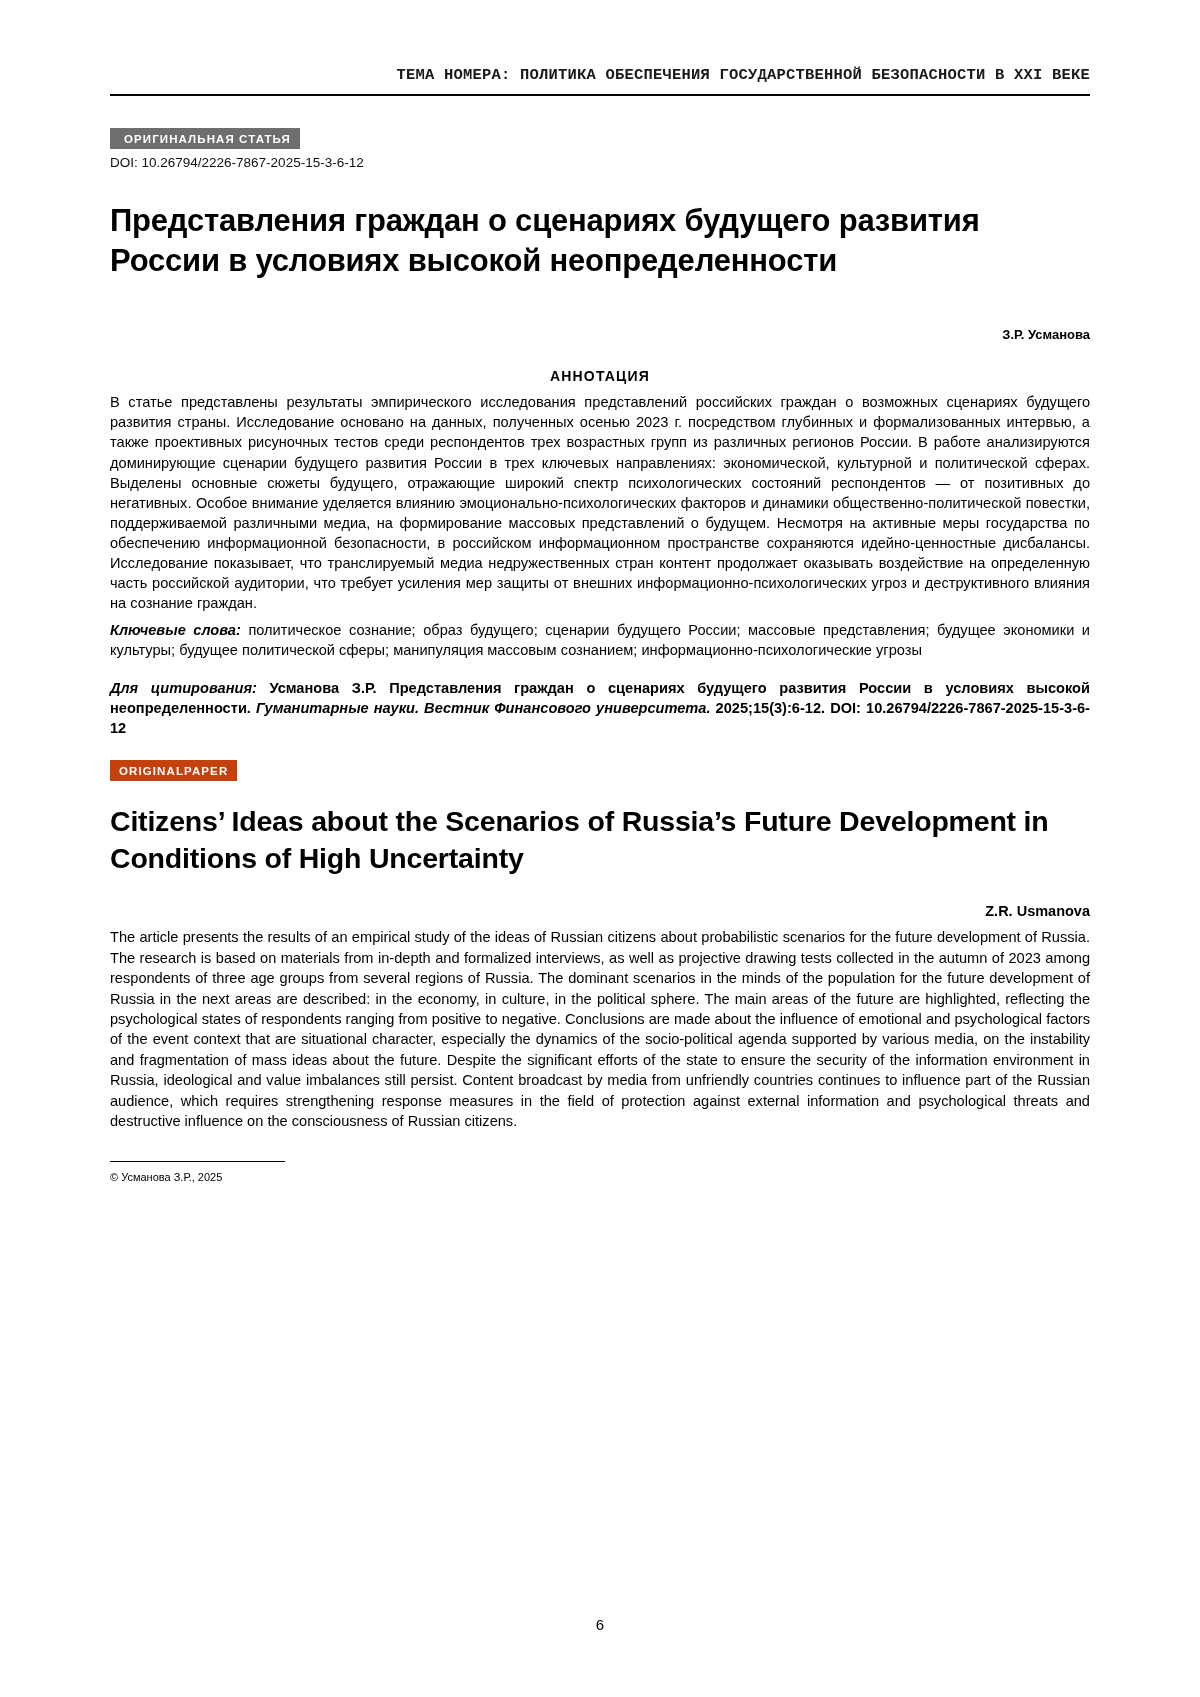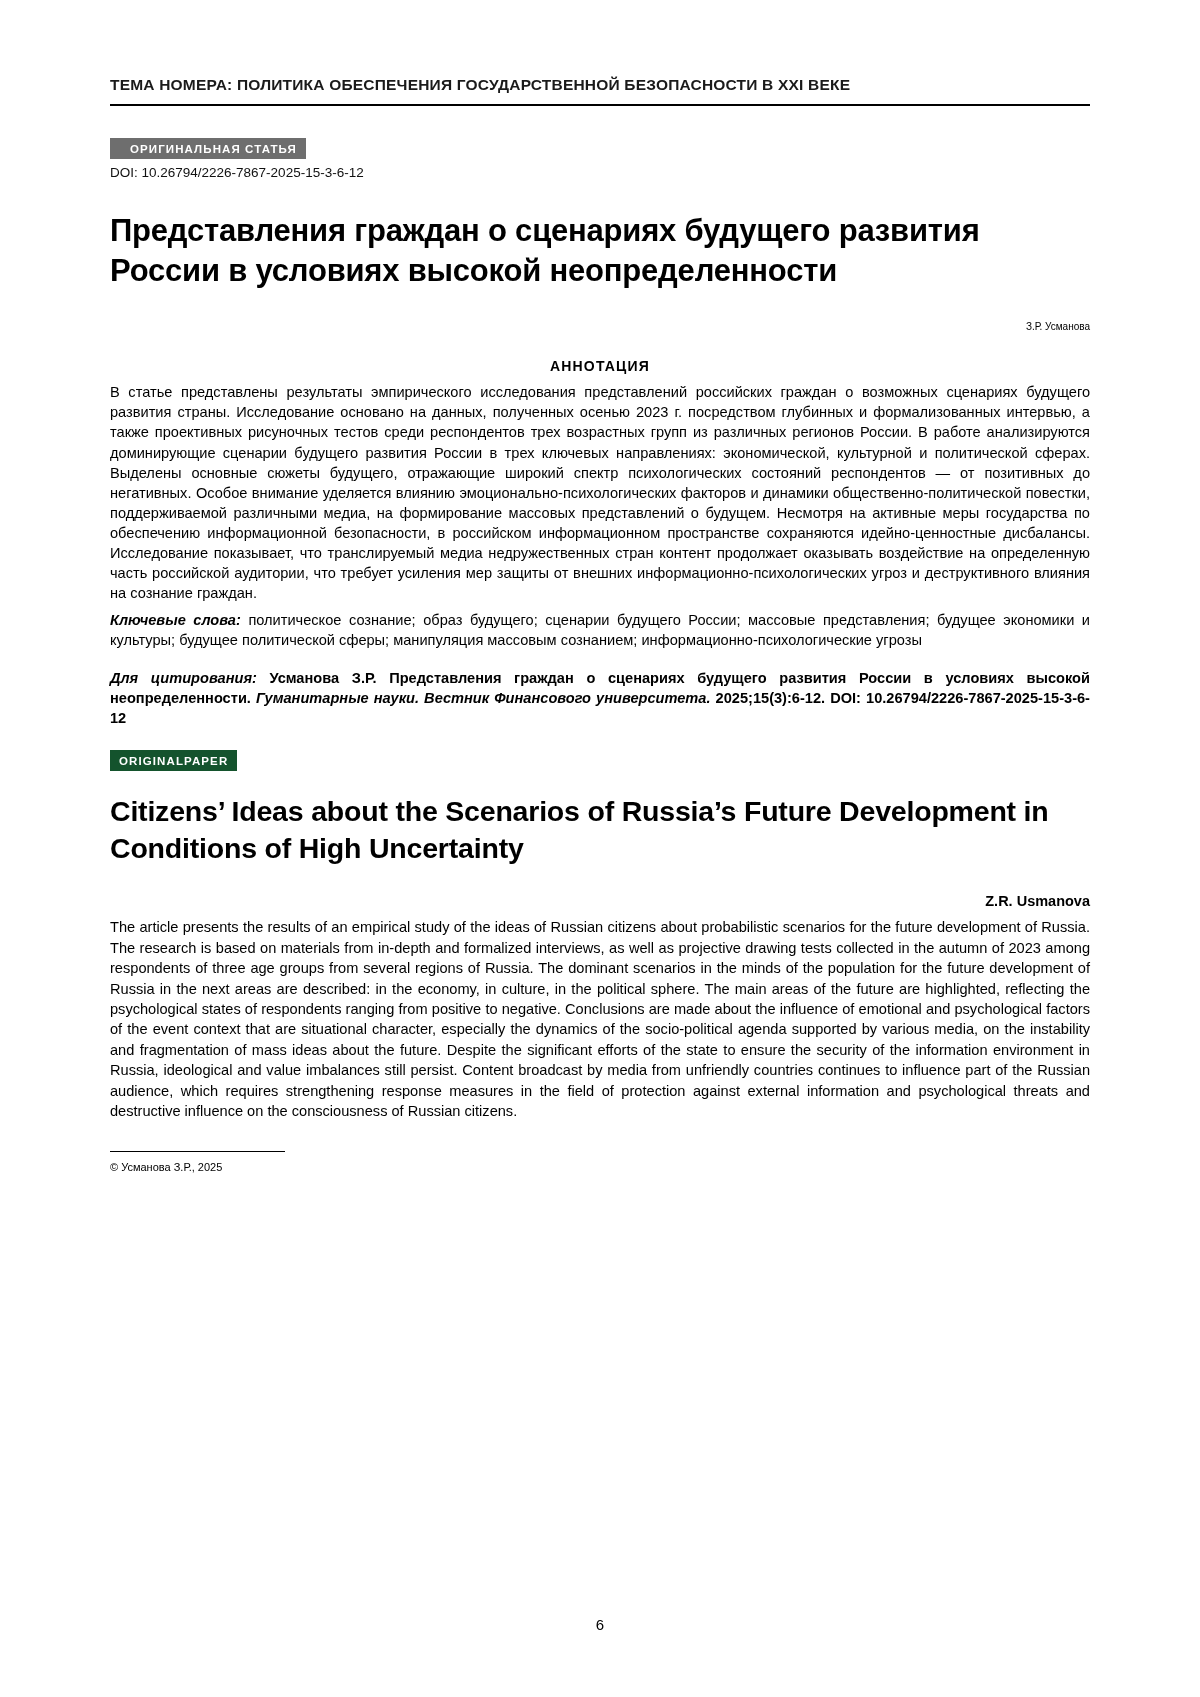--- a/index.html
+++ b/index.html
@@ -22,58 +22,59 @@
     width: 1200px;
     height: 1697px;
     box-sizing: border-box;
     padding: 56px 110px 0 110px;
   }
   .running-head {
     font-size: 15.5px;
     font-weight: bold;
     letter-spacing: 0.2px;
     color: #1a1a1a;
-    text-align: left;
-    margin-top: 20px;
+    text-align: right;
+    margin-top: 10px;
+    font-family: Liberation Mono, monospace;
   }
   .rule-top {
     border: 0;
     border-top: 2px solid #000;
     margin: 10px 0 0 0;
     height: 0;
   }
   .badge {
     display: inline-block;
     background: #6e6e6e;
     color: #ffffff;
     font-size: 11.5px;
     font-weight: bold;
     letter-spacing: 1.1px;
-    padding: 5px 9px 4px 20px;
+    padding: 5px 9px 4px 14px;
     margin-top: 32px;
     text-transform: uppercase;
   }
   .ids {
     margin-top: 4px;
     font-size: 13.5px;
     line-height: 1.45;
     color: #111;
   }
   h1.title-ru {
     font-size: 31px;
     line-height: 1.30;
     font-weight: bold;
     margin: 28px 0 0 0;
     letter-spacing: -0.2px;
   }
   .author {
     text-align: right;
-    font-size: 10px;
-    font-weight: normal;
-    margin-top: 30px;
+    font-size: 13px;
+    font-weight: bold;
+    margin-top: 46px;
   }
   .affiliation {
     text-align: right;
     font-size: 14.5px;
     margin-top: 4px;
     color: #111;
   }
   .section-label {
     text-align: center;
     font-size: 14px;
@@ -102,21 +103,21 @@
     font-size: 14.6px;
     line-height: 1.38;
     text-align: justify;
     margin-top: 18px;
     font-weight: bold;
   }
   .citation .cit-label { font-style: italic; }
   .citation .cit-journal { font-style: italic; }
   .badge-en {
     display: inline-block;
-    background: #14532d;
+    background: #c2410c;
     color: #ffffff;
     font-size: 11.5px;
     font-weight: bold;
     letter-spacing: 1.1px;
     padding: 5px 9px 4px 9px;
     margin-top: 22px;
     text-transform: uppercase;
   }
   h2.title-en {
     font-size: 28.5px;

